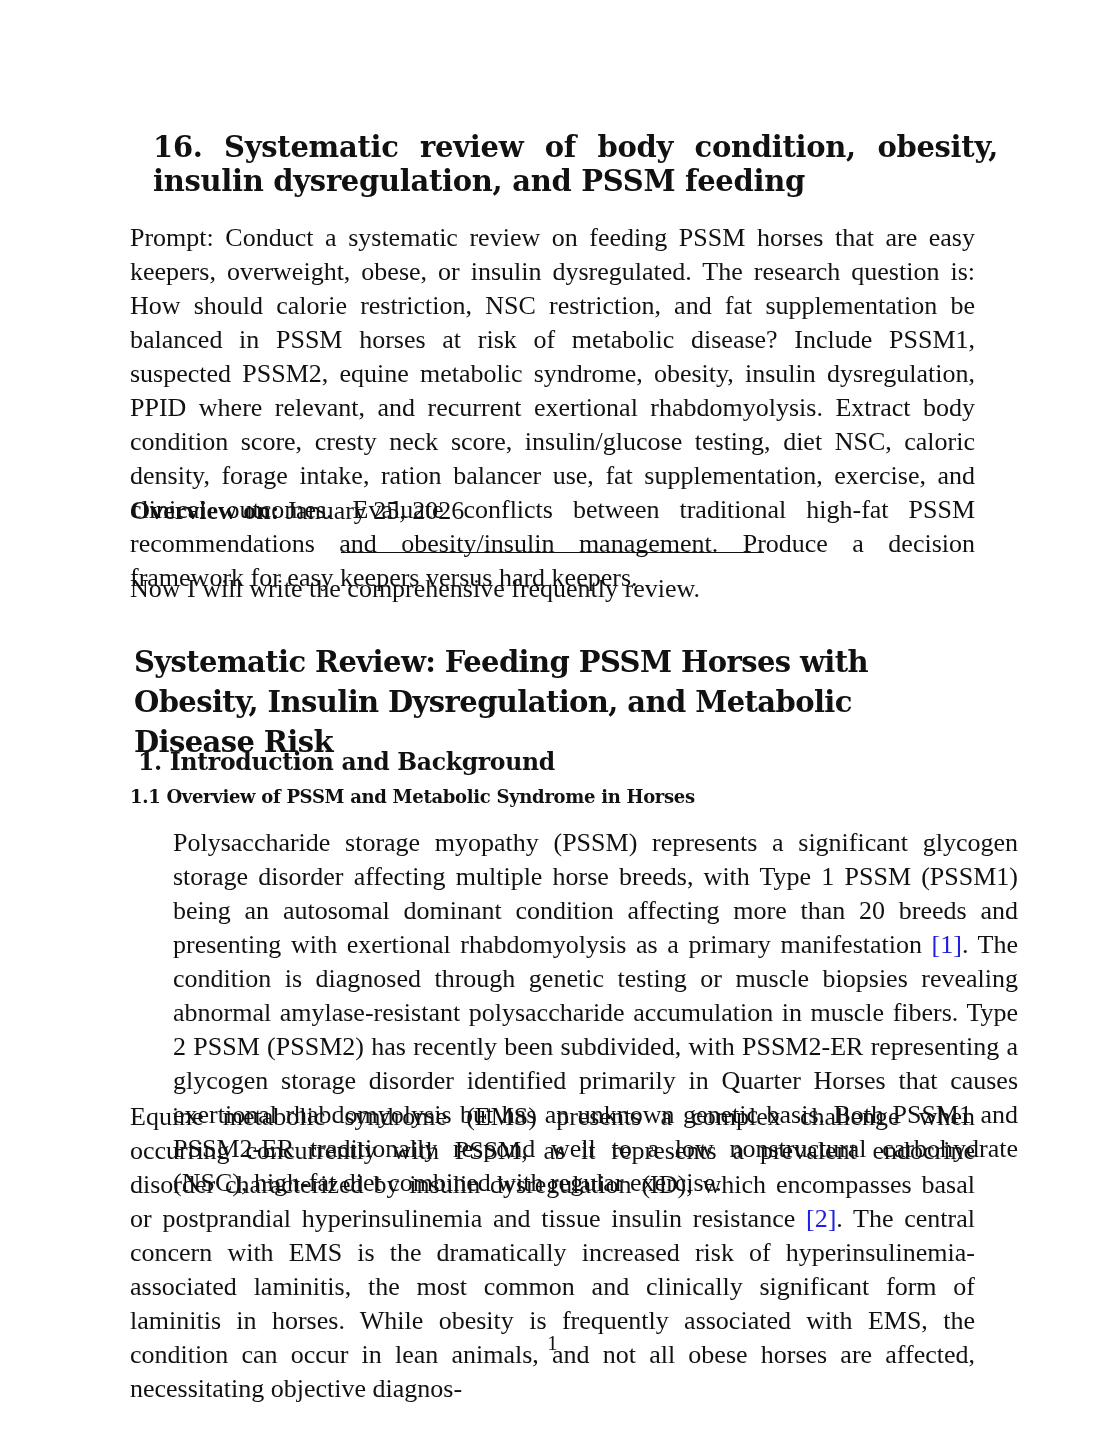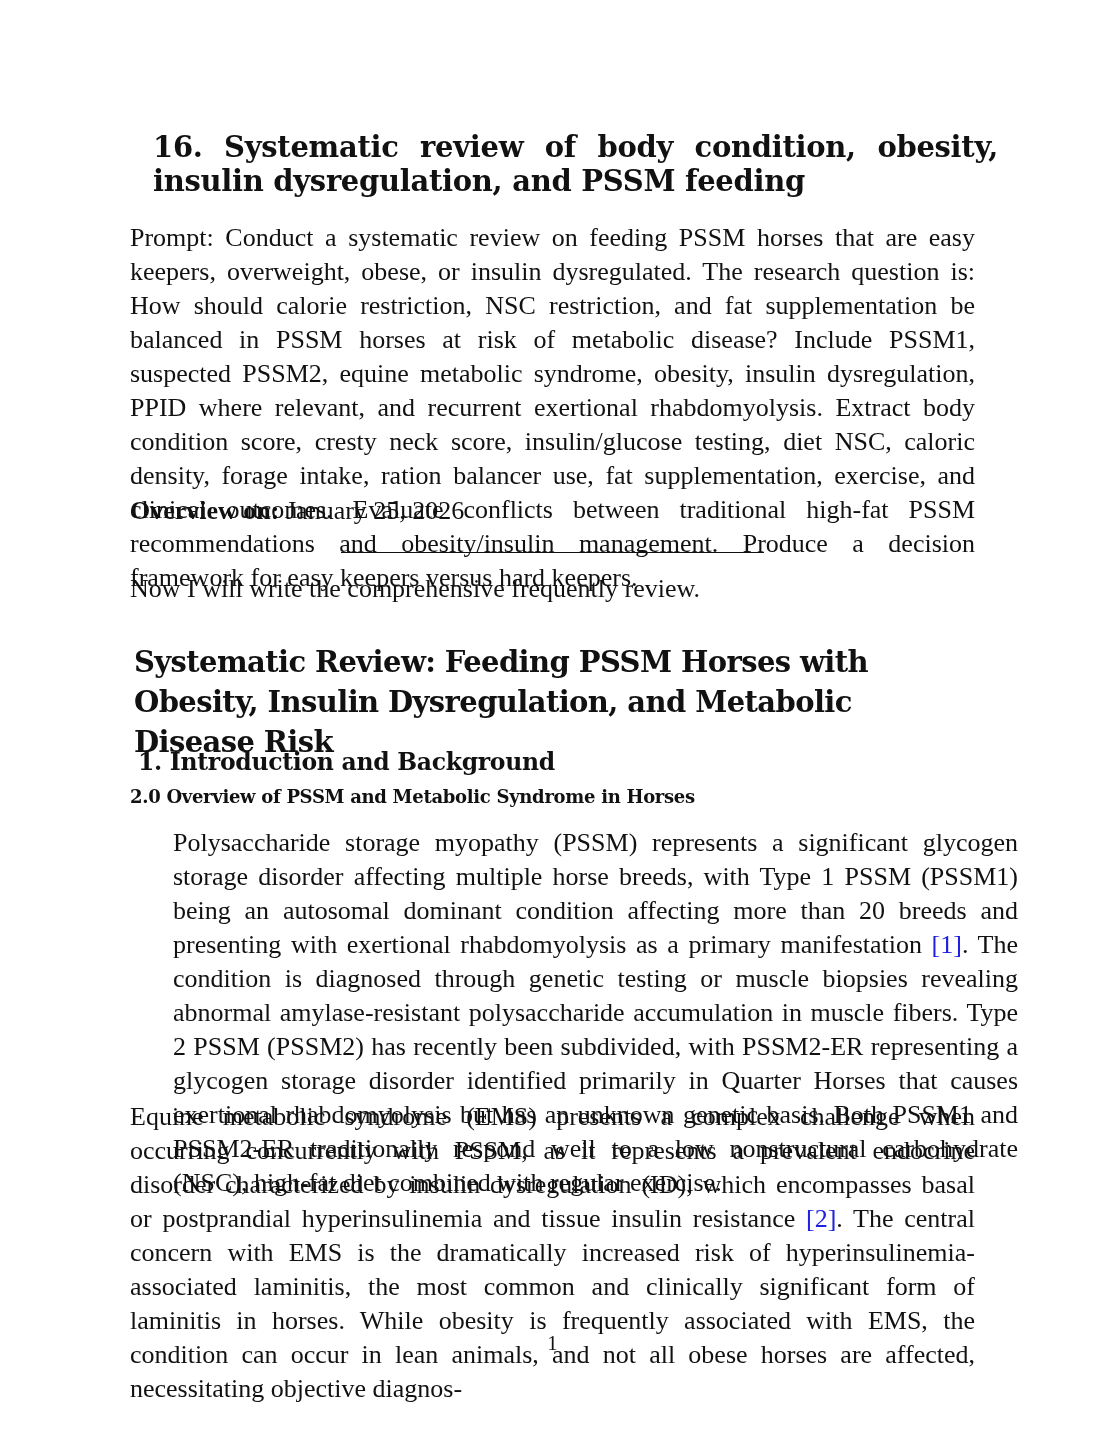--- a/index.html
+++ b/index.html
@@ -103,21 +103,21 @@
   <p class="para generated"><b>Overview on:</b> <span>January 25, 2026</span></p>
 
   <div class="rule"></div>
 
   <p class="para now">Now I will write the comprehensive frequently review.</p>
 
   <h1 class="review-title">Systematic Review: Feeding PSSM Horses with Obesity, Insulin Dysregulation, and Metabolic Disease Risk</h1>
 
   <h2 class="h2">1. Introduction and Background</h2>
 
-  <h3 class="h3">2.0 Overview of PSSM and Metabolic Syndrome in Horses</h3>
+  <h3 class="h3">1.1 Overview of PSSM and Metabolic Syndrome in Horses</h3>
 
   <p class="para p1"><span>Polysaccharide storage myopathy (PSSM) represents a significant glycogen storage disorder affecting multiple horse breeds, with Type 1 PSSM (PSSM1) being an autosomal dominant condition affecting more than 20 breeds and presenting with exertional rhabdomyolysis as a primary manifestation </span><a class="cite">[1]</a><span>. The condition is diagnosed through genetic testing or muscle biopsies revealing abnormal amylase-resistant polysaccharide accumulation in muscle fibers. Type 2 PSSM (PSSM2) has recently been subdivided, with PSSM2-ER representing a glycogen storage disorder identified primarily in Quarter Horses that causes exertional rhabdomyolysis but has an unknown genetic basis. Both PSSM1 and PSSM2-ER traditionally respond well to a low nonstructural carbohydrate (NSC), high-fat diet combined with regular exercise.</span></p>
 
   <p class="para p2"><span>Equine metabolic syndrome (EMS) presents a complex challenge when occurring concurrently with PSSM, as it represents a prevalent endocrine disorder characterized by insulin dysregulation (ID), which encompasses basal or postprandial hyperinsulinemia and tissue insulin resistance </span><a class="cite">[2]</a><span>. The central concern with EMS is the dramatically increased risk of hyperinsulinemia-associated laminitis, the most common and clinically significant form of laminitis in horses. While obesity is frequently associated with EMS, the condition can occur in lean animals, and not all obese horses are affected, necessitating objective diagnos-</span></p>
 
   <div class="page-number">1</div>
 
 </div>
 
 </body></html>

